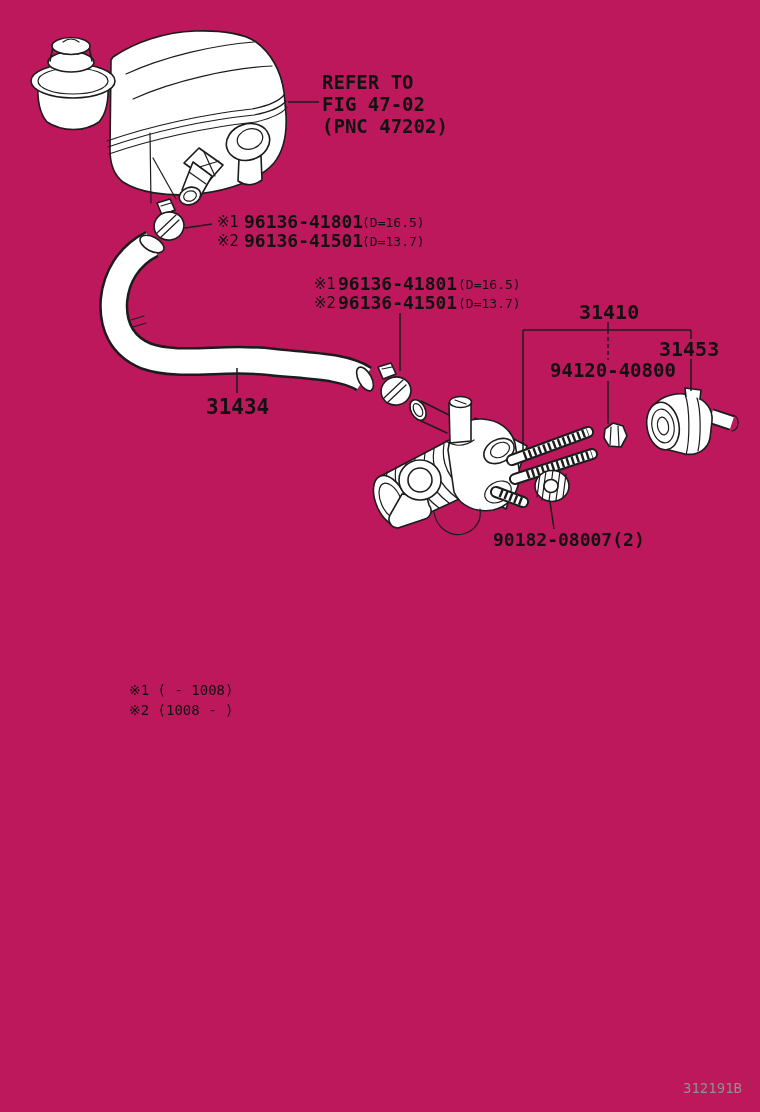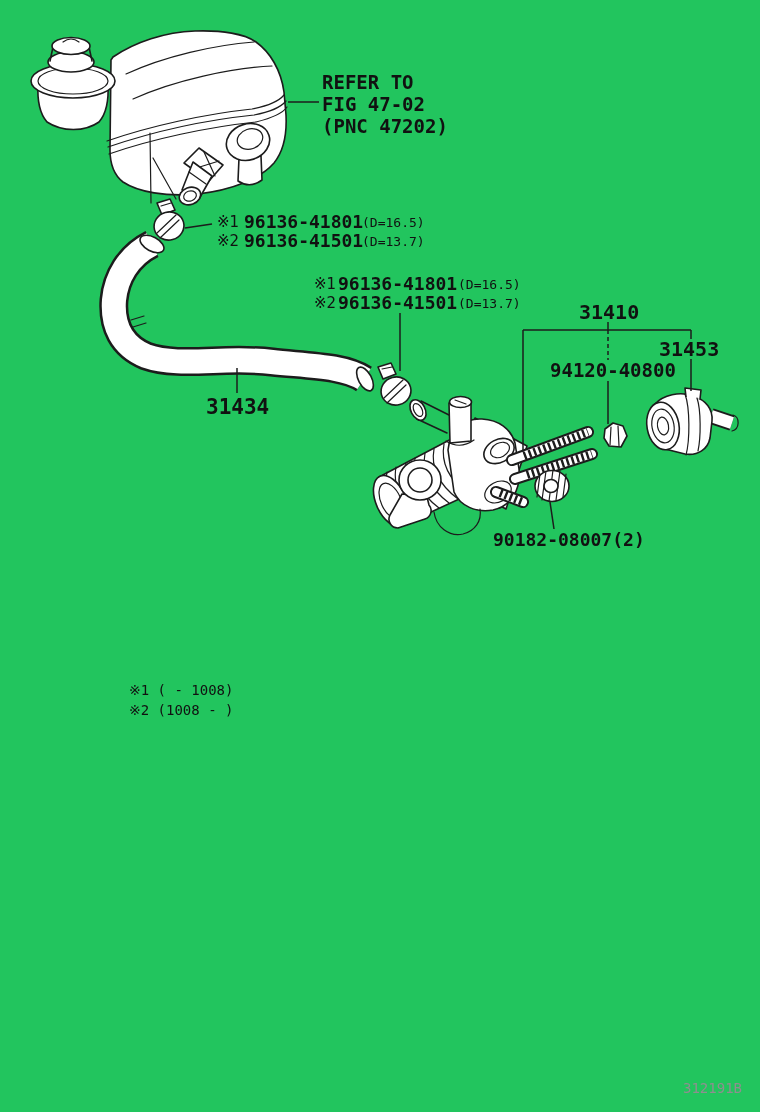--- a/index.html
+++ b/index.html
@@ -1,16 +1,16 @@
 <!DOCTYPE html>
 <html><head>
 <meta charset="utf-8">
 <style>
   html,body{margin:0;padding:0;background:#ffffff;}
-  .page{position:relative;width:760px;height:1112px;background:#22c55e;overflow:hidden;
+  .page{position:relative;width:760px;height:1112px;background:#be185d;overflow:hidden;
         font-family:"DejaVu Sans","Liberation Sans",sans-serif;text-align:right;}
   svg{display:block;}
   .ln{fill:none;stroke:#1c1c1c;stroke-width:1.6;stroke-linecap:round;stroke-linejoin:round;}
   .thin{stroke-width:1.2;}
   .wf{fill:#ffffff;stroke:#1c1c1c;stroke-width:1.6;stroke-linejoin:round;}
   .ld{fill:none;stroke:#1c1c1c;stroke-width:1.5;}
   .dash{stroke-dasharray:4 3;}
   .hose-o{fill:none;stroke:#1c1c1c;stroke-width:29;}
   .hose-i{fill:none;stroke:#ffffff;stroke-width:24;}
   .stud-o{fill:none;stroke:#1c1c1c;stroke-width:12;stroke-linecap:round;}

